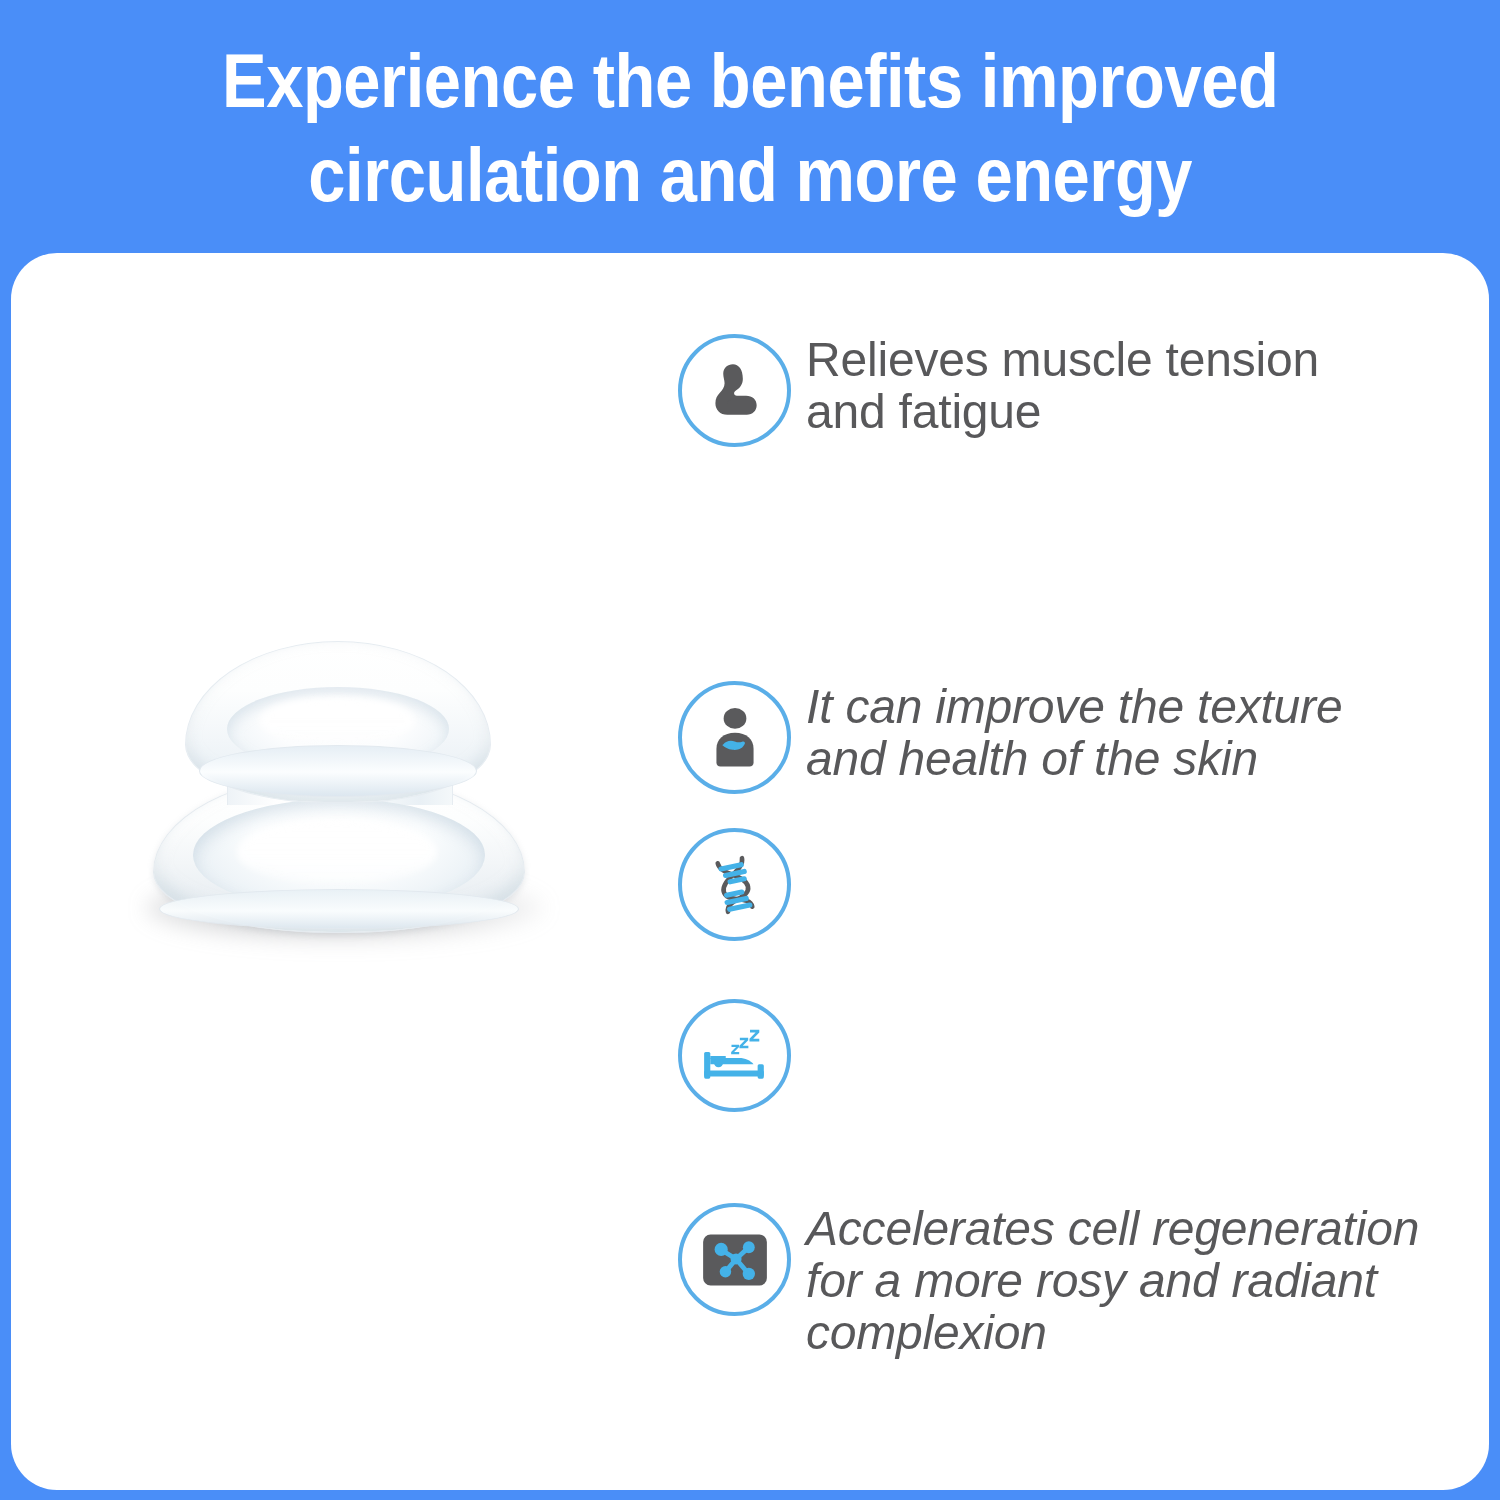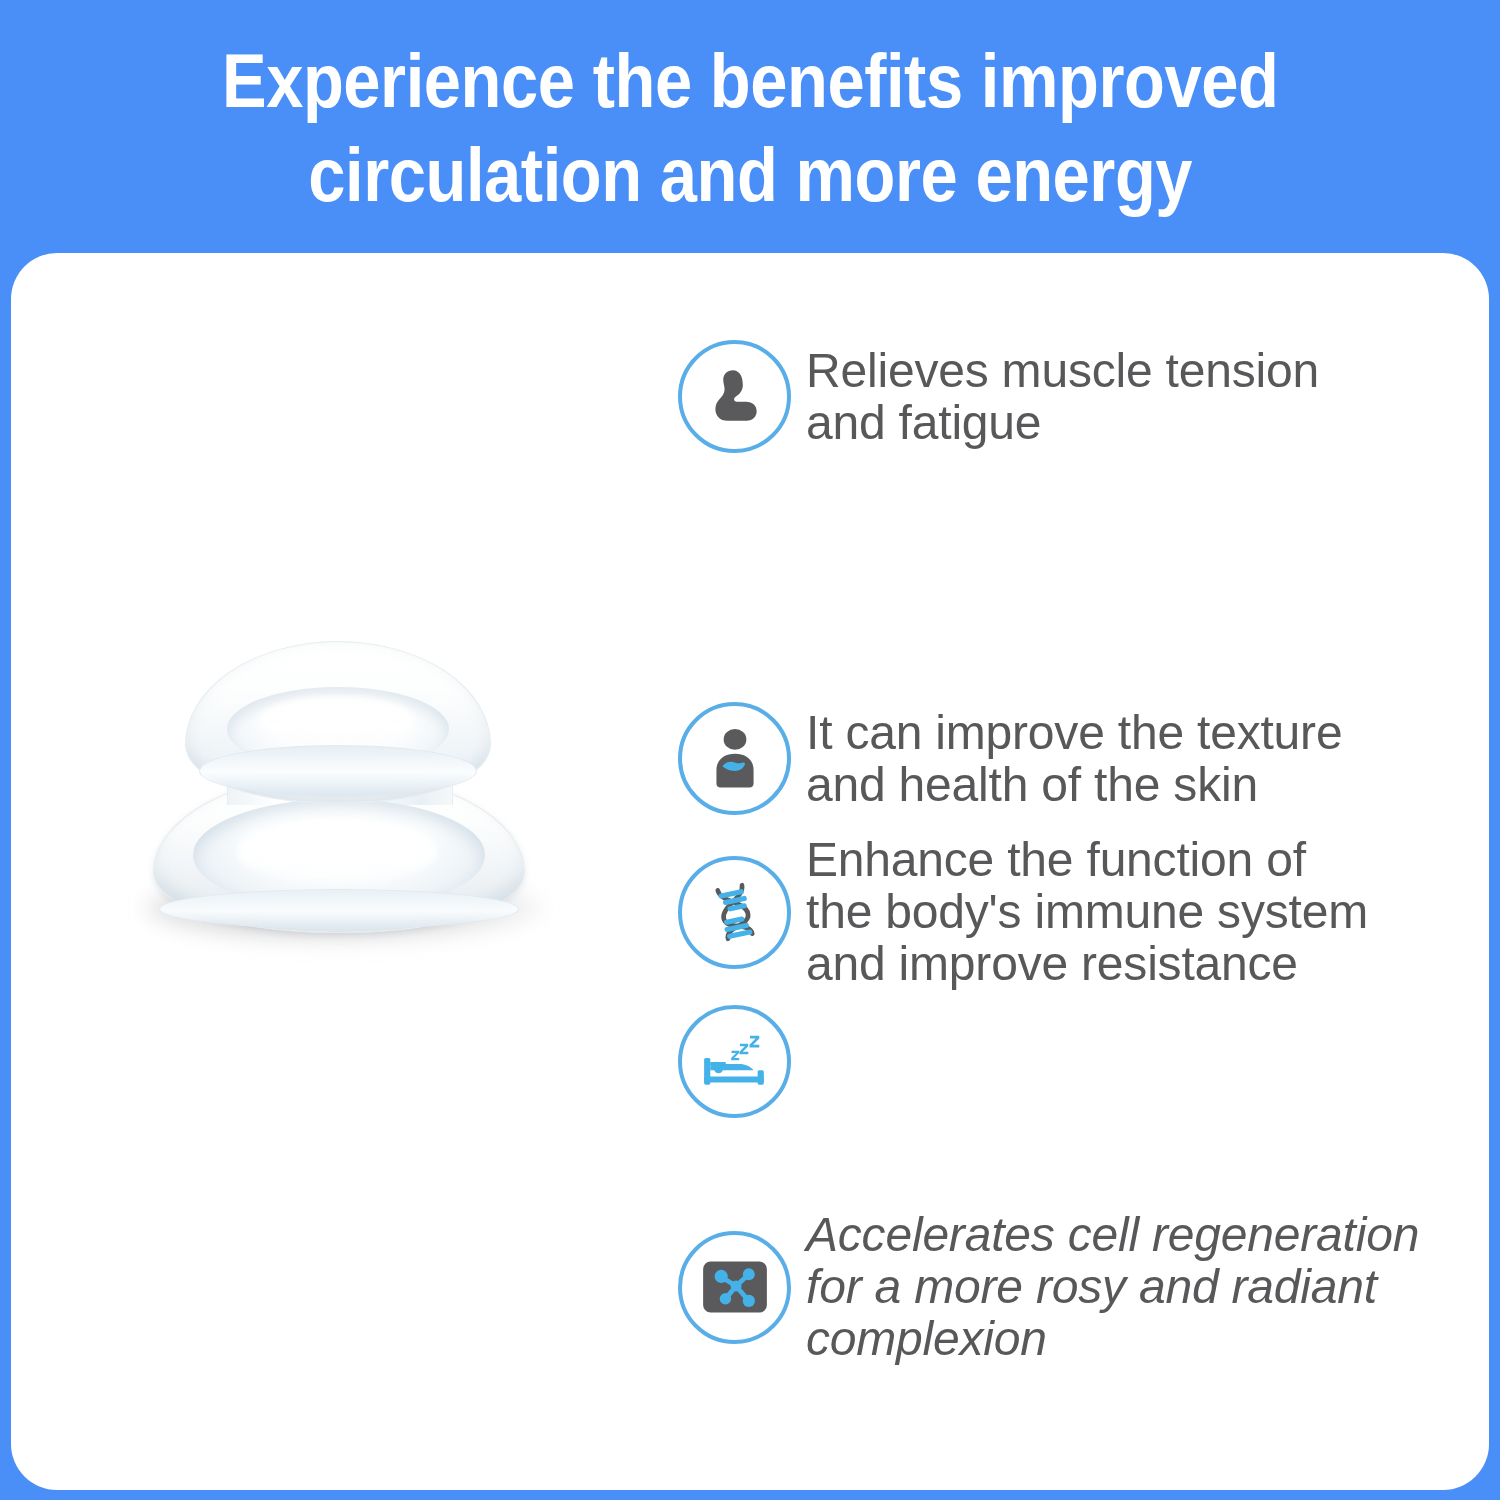--- a/index.html
+++ b/index.html
@@ -198,23 +198,22 @@
   .benefits {
     position: absolute;
     left: 650px;
     top: 0;
     width: 828px;
     height: 1237px;
   }
   .benefit-row {
     position: absolute;
     display: flex;
-    align-items: center;
+    align-items: flex-start;
     left: 17px;
-    margin-top: 6px;
   }
   .icon-circle {
     flex: 0 0 auto;
     width: 113px;
     height: 113px;
     border-radius: 50%;
     border: 4px solid #5aaee8;
     background: #ffffff;
     box-sizing: border-box;
     display: flex;
@@ -268,21 +267,21 @@
           <svg width="66" height="66" viewBox="0 0 64 64" aria-hidden="true">
             <path fill="#5a5a5c" d="M30 6c-5.2 0-9.4 3.6-9.4 9.3 0 3.6 1.3 6.1 1.3 9.3 0 4-2.2 6.6-4.6 9.1-2.6 2.7-4.3 5.6-4.3 10.1 0 6.4 4.6 11.2 11.6 11.2h18.8c5.5 0 9.6-3.9 9.6-9.2 0-5.7-4.3-9.3-10.2-9.3h-8.9c-1.7 0-2.8-1-2.8-2.4 0-1.2.7-2 2.1-2.9 3.8-2.4 6.4-6.2 6.4-11.2C39.6 11.1 35.6 6 30 6z"></path>
             <path fill="#5a5a5c" d="M24.6 44.5c0-3 2.2-5.2 5.6-5.2h9.9c1.3 0 2.3.4 3.1 1.1-1-.3-2-.4-3.1-.4h-8.9c-3.6 0-6.6 1.9-6.6 4.5z" opacity="0.35"></path>
           </svg>
         </div>
         <div class="benefit-text">Relieves muscle tension
 and fatigue</div>
       </div>
 
 
-      <div class="benefit-row" style="top:443px;">
+      <div class="benefit-row" style="top:428px;font-style:italic;">
         <div class="icon-circle">
           <svg width="62" height="66" viewBox="0 0 56 64" aria-hidden="true">
             <ellipse cx="28" cy="13" rx="11" ry="10" fill="#5a5a5c"></ellipse>
             <path fill="#5a5a5c" d="M28 27c-11 0-18 6.2-18 15.6V56c0 2.2 1.6 3.6 3.9 3.6h28.2c2.3 0 3.9-1.4 3.9-3.6V42.6C46 33.2 39 27 28 27z"></path>
             <path fill="#44b2e8" d="M16.5 38.2c3-3.6 7.2-4.4 11.2-2.9 2.6 1 4.9 1.2 7.2.3 1.9-.7 3.2.4 2.6 2-1.6 4.2-6.3 6.6-11.8 5.9-4.5-.6-8-2.5-9.6-4.2-.5-.5-.3-.8.4-1.1z"></path>
           </svg>
         </div>
         <div class="benefit-text">It can improve the texture
 and health of the skin</div>
       </div>
@@ -297,23 +296,20 @@
                 <line x1="22" y1="14" x2="42" y2="14"></line>
                 <line x1="25" y1="21" x2="43.5" y2="21"></line>
                 <line x1="28" y1="28" x2="42" y2="28"></line>
                 <line x1="22" y1="40" x2="37" y2="40"></line>
                 <line x1="21" y1="47" x2="40" y2="47"></line>
                 <line x1="22" y1="54" x2="42" y2="54"></line>
               </g>
             </g>
           </svg>
         </div>
-        <div class="benefit-text">Enhance the function of
-the body's immune system
-and improve resistance</div>
       </div>
 
       <div class="benefit-row" style="top:746px;">
         <div class="icon-circle">
           <svg width="70" height="62" viewBox="0 0 68 60" aria-hidden="true">
             <g fill="#44b2e8">
               <rect x="4" y="26" width="6" height="26" rx="1.5"></rect>
               <rect x="4" y="44" width="58" height="6" rx="1.5"></rect>
               <rect x="56" y="38" width="6" height="14" rx="1.5"></rect>
               <path d="M10 32h28c6 0 11 2.4 14 6H10v-6z"></path>

